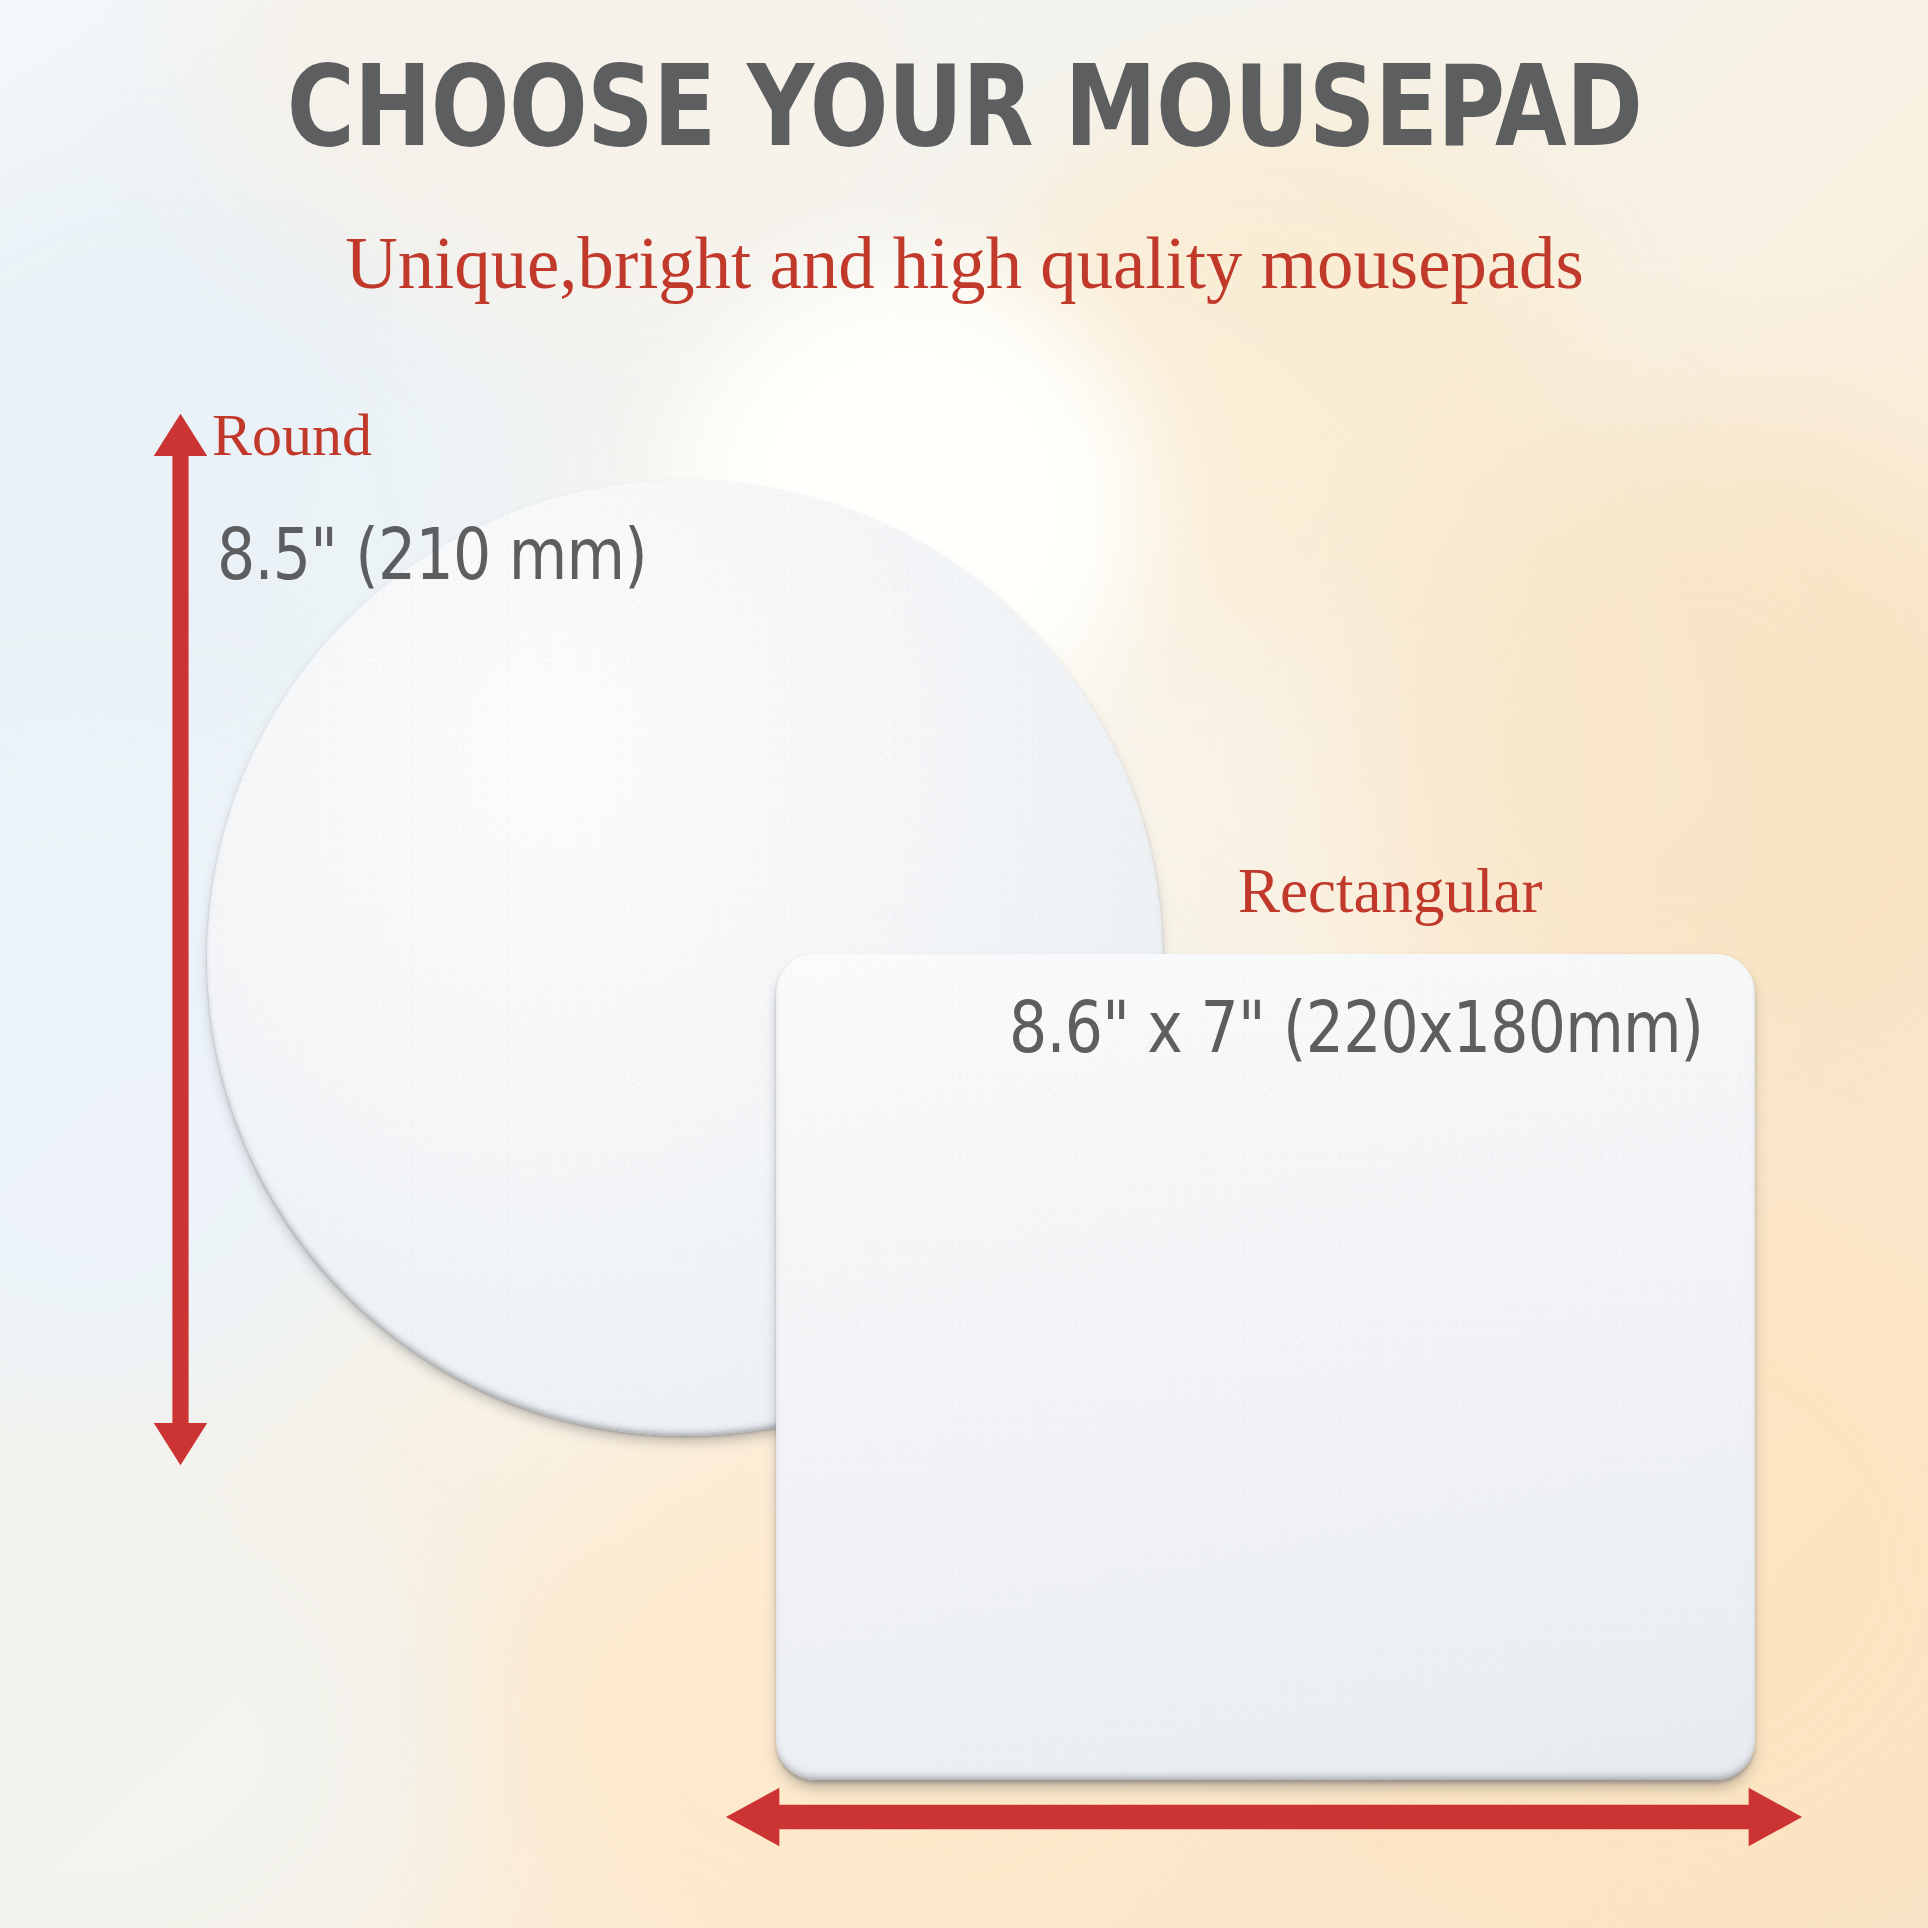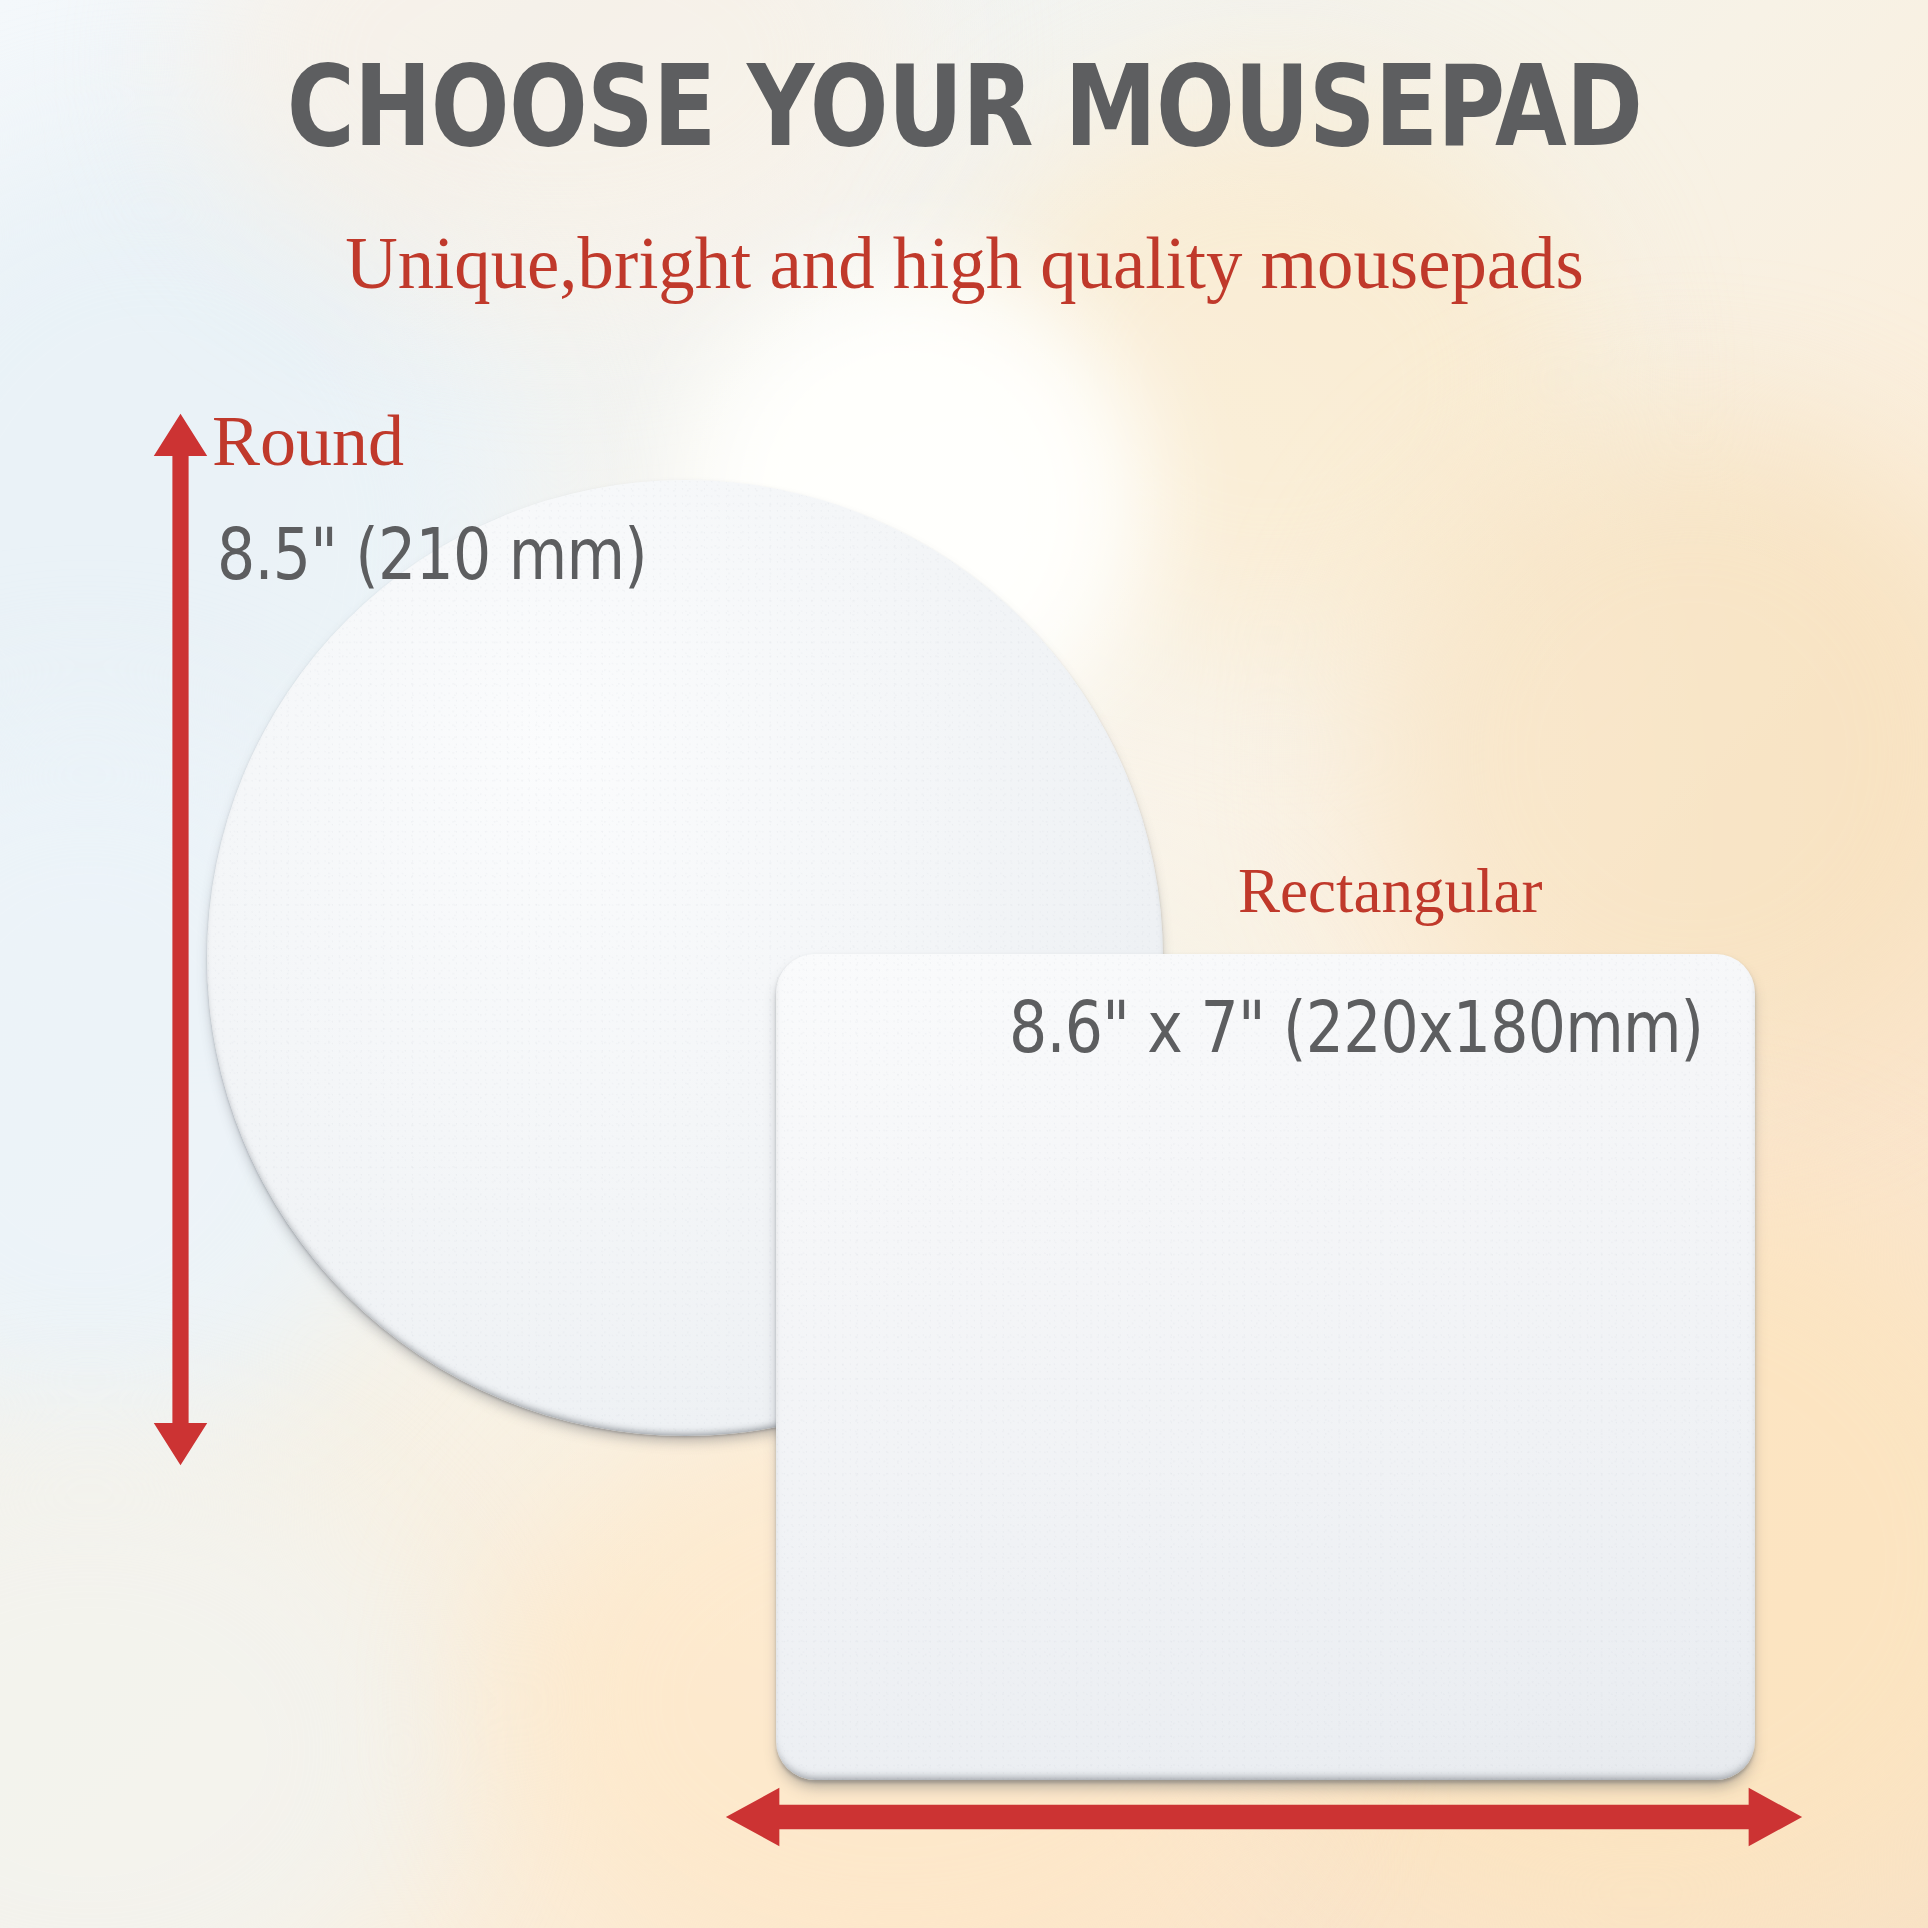--- a/index.html
+++ b/index.html
@@ -83,21 +83,21 @@
   .arrow-v { position: absolute; left: 152px; top: 409px; width: 57px; height: 1061px; }
   .arrow-h { position: absolute; left: 721px; top: 1778px; width: 1086px; height: 78px; }
 
   
   .lbl-round {
     position: absolute;
     left: 212px;
     top: 405px;
     color: #c0392b;
     font-family: "Liberation Serif", "DejaVu Serif", serif;
-    font-size: 72px;
+    font-size: 60px;
     line-height: 1.0;
     white-space: nowrap;
   }
   .dim-round {
     position: absolute;
     left: 217px;
     top: 519px;
     color: #5d5e60;
     font-family: "Liberation Sans Narrow", "DejaVu Sans Condensed", "Liberation Sans", sans-serif;
     font-size: 71px;

